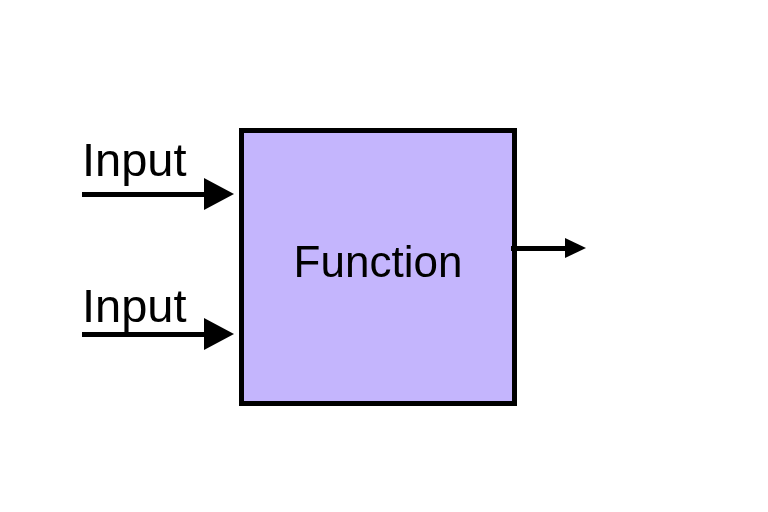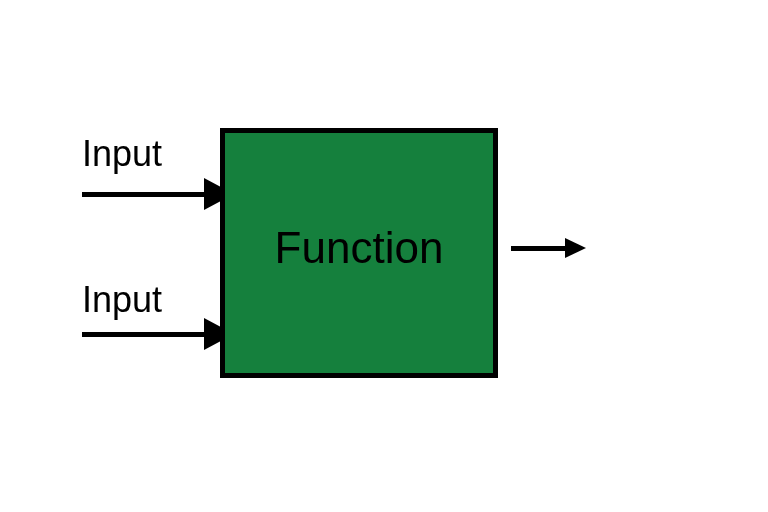--- a/index.html
+++ b/index.html
@@ -13,41 +13,41 @@
     height: 512px;
     background: #ffffff;
     overflow: hidden;
     font-family: "Liberation Sans", sans-serif;
     color: #000000;
   }
   .abs { position: absolute; }
 
   
   .function-box {
-    left: 220px;
+    left: 239px;
     top: 128px;
     width: 278px;
-    height: 250px;
+    height: 278px;
     box-sizing: border-box;
     border: 5px solid #000000;
-    background: #15803d;
+    background: #c4b5fd;
     display: flex;
     align-items: center;
     justify-content: center;
   }
   .function-label {
     font-size: 44px;
     line-height: 1;
     white-space: nowrap;
     margin-top: -10px;
   }
 
   
   .io-label {
-    font-size: 36px;
+    font-size: 47px;
     line-height: 1;
     white-space: nowrap;
   }
   .input-label-1 { left: 82px;  top: 136px; }
   .input-label-2 { left: 82px;  top: 282px; }
   .output-label  { left: 595px; top: 224px; font-size: 44px; }
 
   
   .shaft {
     height: 5px;

